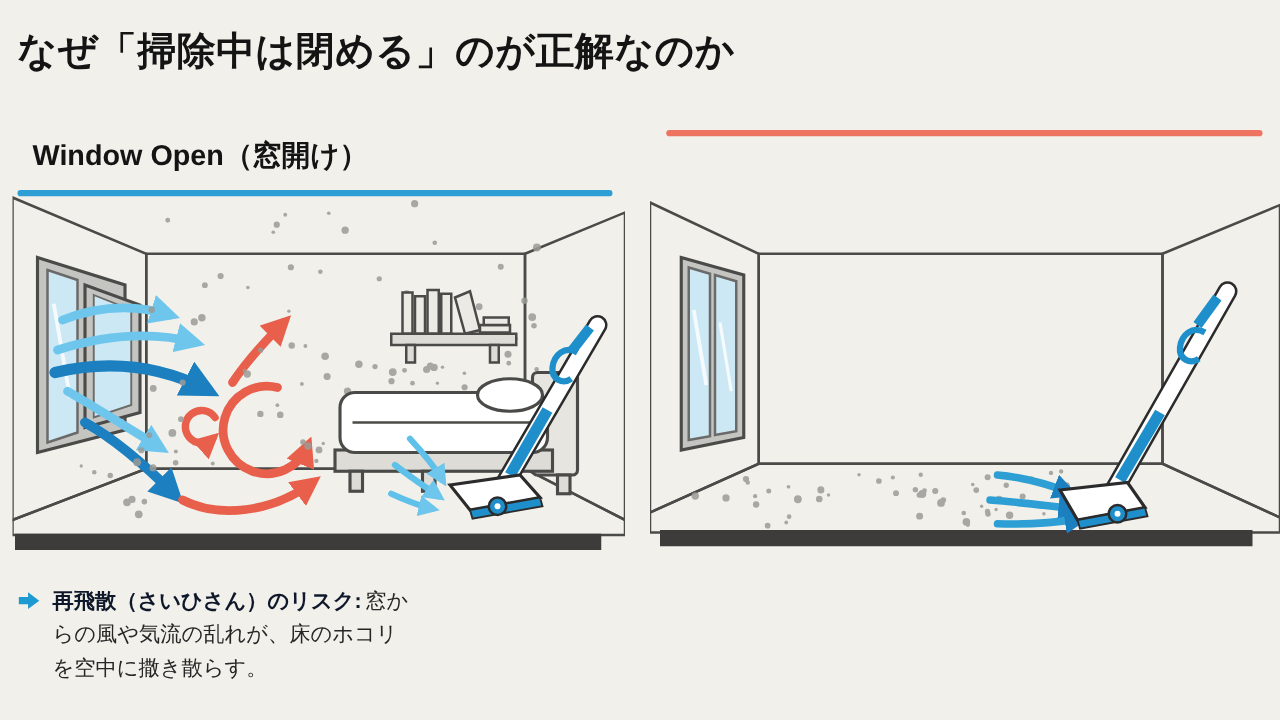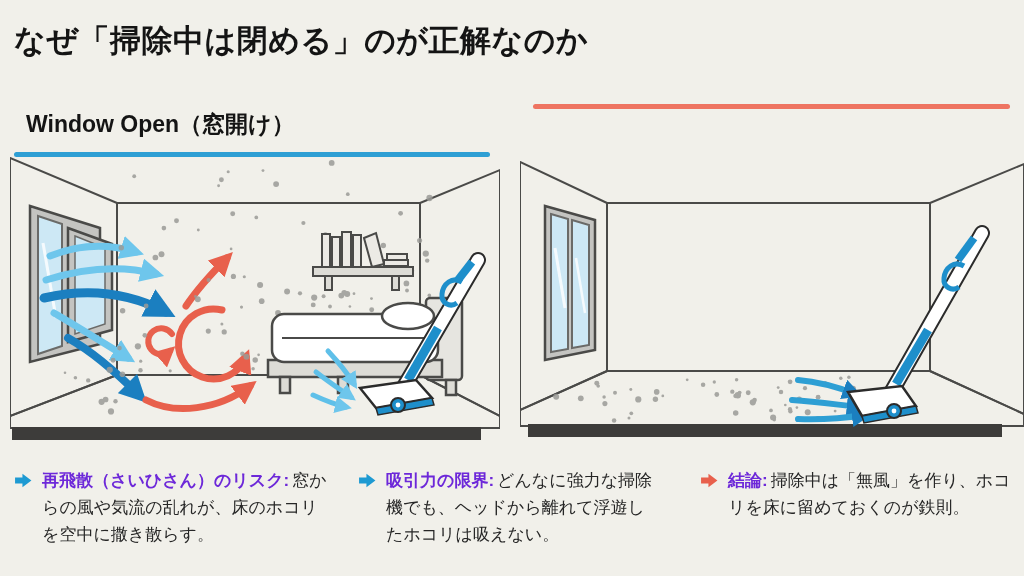--- a/index.html
+++ b/index.html
@@ -11,21 +11,21 @@
   .rule{height:5px;border-radius:3px;margin-top:7px;}
   .ph-open{left:14px;width:476px;}
   .ph-closed{left:533px;width:477px;}
   .rule-open{background:#2e9fd4;}
   .rule-closed{background:#ee7461;}
   .room{position:absolute;top:148px;}
   .room-open{left:10px;}
   .room-closed{left:520px;}
   .note{position:absolute;top:468px;display:flex;align-items:flex-start;gap:9px;}
   .note p{margin:0;font-size:17px;line-height:1.58;color:#262626;}
-  .note strong{font-weight:700;color:#6d28d9;margin-right:3px;}
+  .note strong{font-weight:700;color:#0f172a;margin-right:3px;}
   .note .ic{flex:0 0 auto;margin-top:3px;}
   .note-1{left:14px;width:318px;}
   .note-2{left:358px;width:302px;}
   .note-3{left:700px;width:314px;}
   svg .wall-line{stroke:#4a4a48;stroke-width:2;fill:none;}
   svg g.dust{fill:#9b9b97;opacity:.85;}
 </style>
 </head>
 <body>
 
@@ -326,27 +326,15 @@
     </g>
   </svg>
 
   <div class="note note-1">
     <svg class="ic" width="19" height="19" viewBox="0 0 18 18">
       <path d="M1,6.2 h7 V2.6 L16.5,9 L8,15.4 V11.8 H1 z" fill="#1e9ad2"></path>
     </svg>
     <p><strong>再飛散（さいひさん）のリスク:</strong><span>窓からの風や気流の乱れが、床のホコリを空中に撒き散らす。</span></p>
   </div>
 
-  <div class="note note-2">
-    <svg class="ic" width="19" height="19" viewBox="0 0 18 18">
-      <path d="M1,6.2 h7 V2.6 L16.5,9 L8,15.4 V11.8 H1 z" fill="#1e9ad2"></path>
-    </svg>
-    <p><strong>吸引力の限界:</strong><span>どんなに強力な掃除機でも、ヘッドから離れて浮遊したホコリは吸えない。</span></p>
-  </div>
-
-  <div class="note note-3">
-    <svg class="ic" width="19" height="19" viewBox="0 0 18 18">
-      <path d="M1,6.2 h7 V2.6 L16.5,9 L8,15.4 V11.8 H1 z" fill="#e8604c"></path>
-    </svg>
-    <p><strong>結論:</strong><span>掃除中は「無風」を作り、ホコリを床に留めておくのが鉄則。</span></p>
-  </div>
+
 
 </div>
 
 </body></html>

